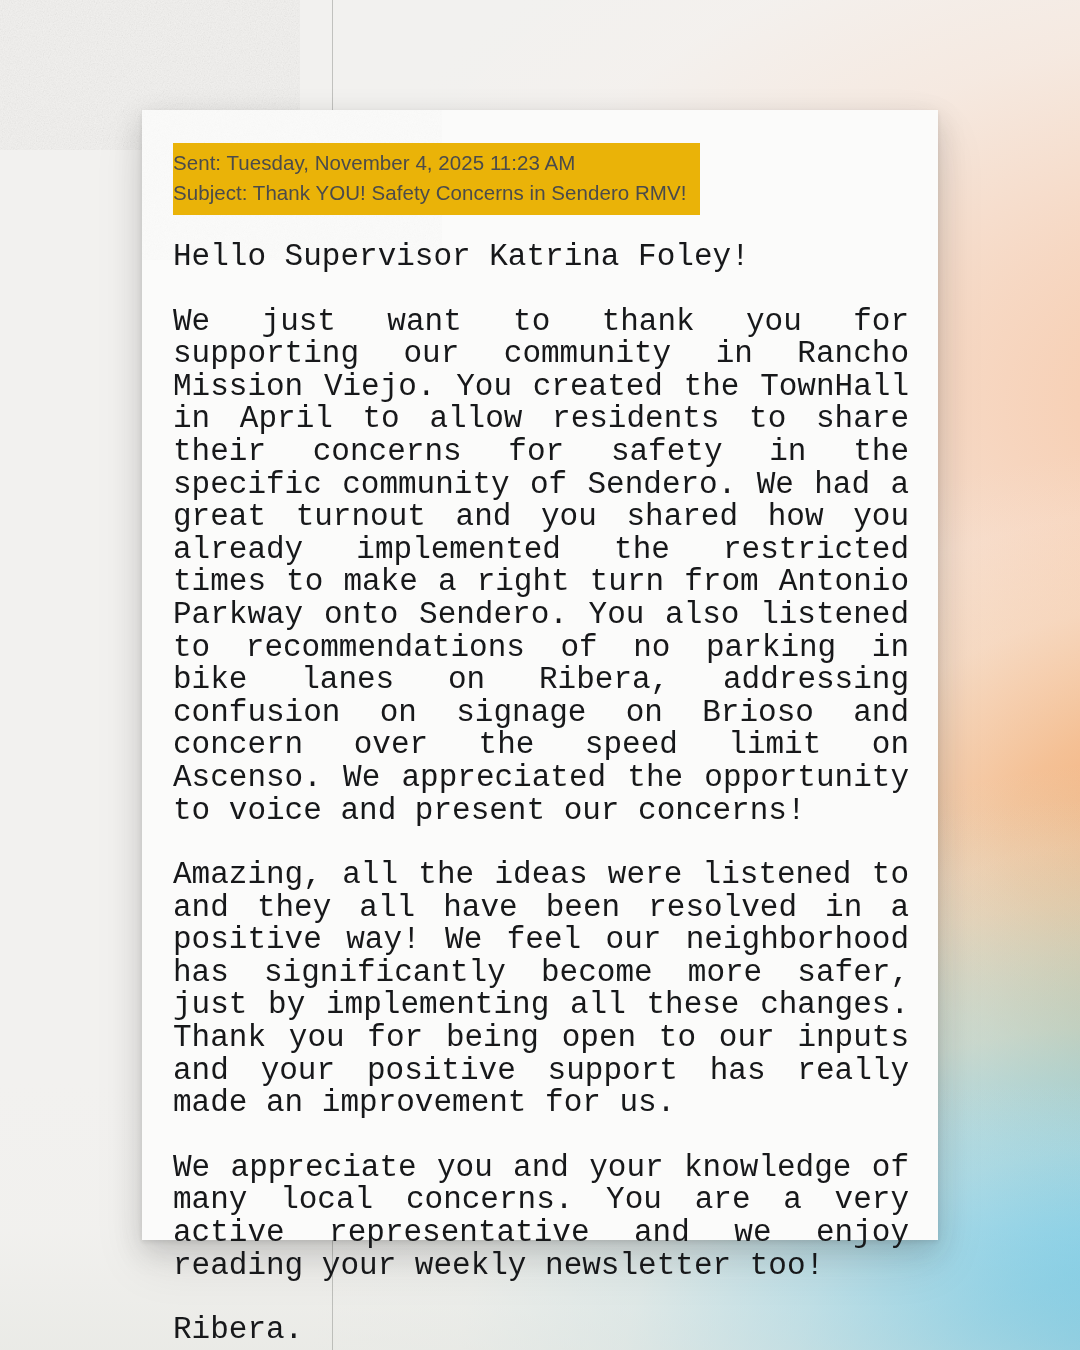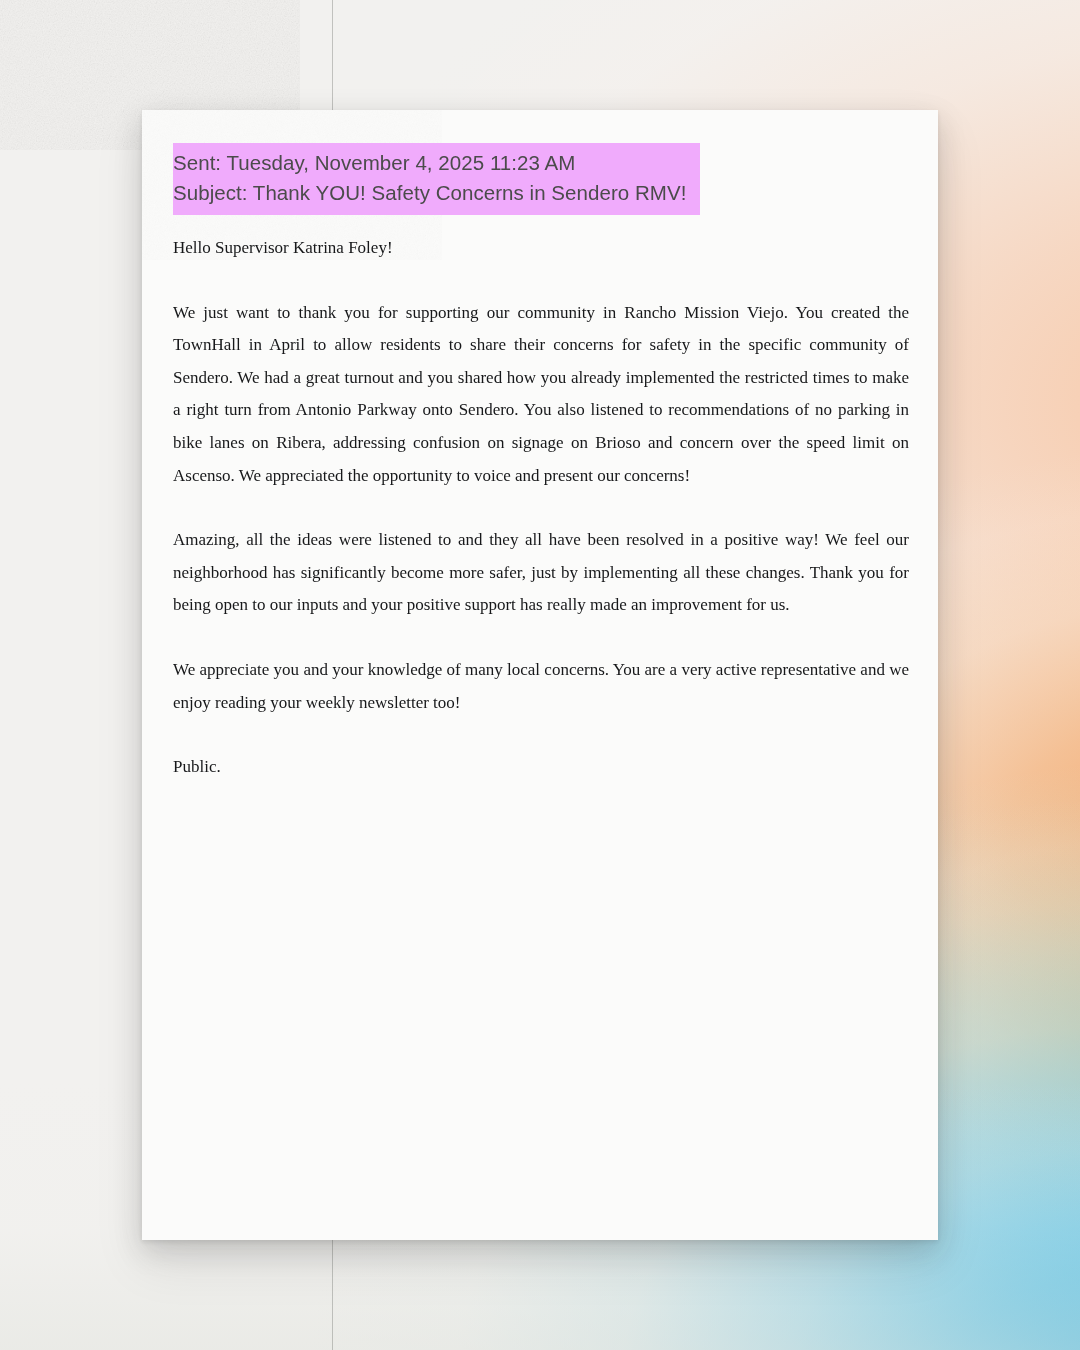--- a/index.html
+++ b/index.html
@@ -142,24 +142,24 @@
     font-family: "Liberation Sans", sans-serif;
     font-size: 20.5px;
     line-height: 30px;
     color: #4b4b4b;
     white-space: nowrap;
     letter-spacing: 0.05px;
   }
 
   
   .mail-body {
-    margin-top: 17px;
+    margin-top: 26px;
     width: 736px;
-    font-family: Liberation Serif, serif;
-    font-size: 17px;
+    font-family: Liberation Mono, monospace;
+    font-size: 31px;
     line-height: 32.6px;
     color: #17181a;
     font-stretch: condensed;
   }
 
   .mail-body p {
     margin: 0 0 32px 0;
     text-align: justify;
     text-justify: inter-word;
   }
@@ -204,30 +204,30 @@
         <feComponentTransfer>
             <feFuncA type="linear" slope="0.20"></feFuncA>
           </feComponentTransfer>
       </filter>
       <rect width="100%" height="100%" filter="url(#grainB)"></rect>
     </svg>
 
     <div class="card-inner">
 
       
-      <div class="mail-head" style="background: #f0abfc;">
+      <div class="mail-head" style="background: #eab308;">
         <div class="hline" style="color: rgb(75, 75, 75);">Sent: Tuesday, November 4, 2025 11:23 AM</div>
         <div class="hline" style="color: rgb(75, 75, 75);">Subject: Thank YOU! Safety Concerns in Sendero RMV!</div>
       </div>
 
       
       <div class="mail-body" style="color: rgb(23, 24, 26);">
         <p class="flush">Hello Supervisor Katrina Foley!</p>
         <p>We just want to thank you for supporting our community in Rancho Mission Viejo. You created the TownHall in April to allow residents to share their concerns for safety in the specific community of Sendero. We had a great turnout and you shared how you already implemented the restricted times to make a right turn from Antonio Parkway onto Sendero. You also listened to recommendations of no parking in bike lanes on Ribera, addressing confusion on signage on Brioso and concern over the speed limit on Ascenso. We appreciated the opportunity to voice and present our concerns!</p>
         <p>Amazing, all the ideas were listened to and they all have been resolved in a positive way! We feel our neighborhood has significantly become more safer, just by implementing all these changes. Thank you for being open to our inputs and your positive support has really made an improvement for us.</p>
         <p>We appreciate you and your knowledge of many local concerns. You are a very active representative and we enjoy reading your weekly newsletter too!</p>
-        <p class="flush">Public.</p>
+        <p class="flush">Ribera.</p>
       </div>
 
     </div>
   </div>
 
 </div>
 
 </body></html>

